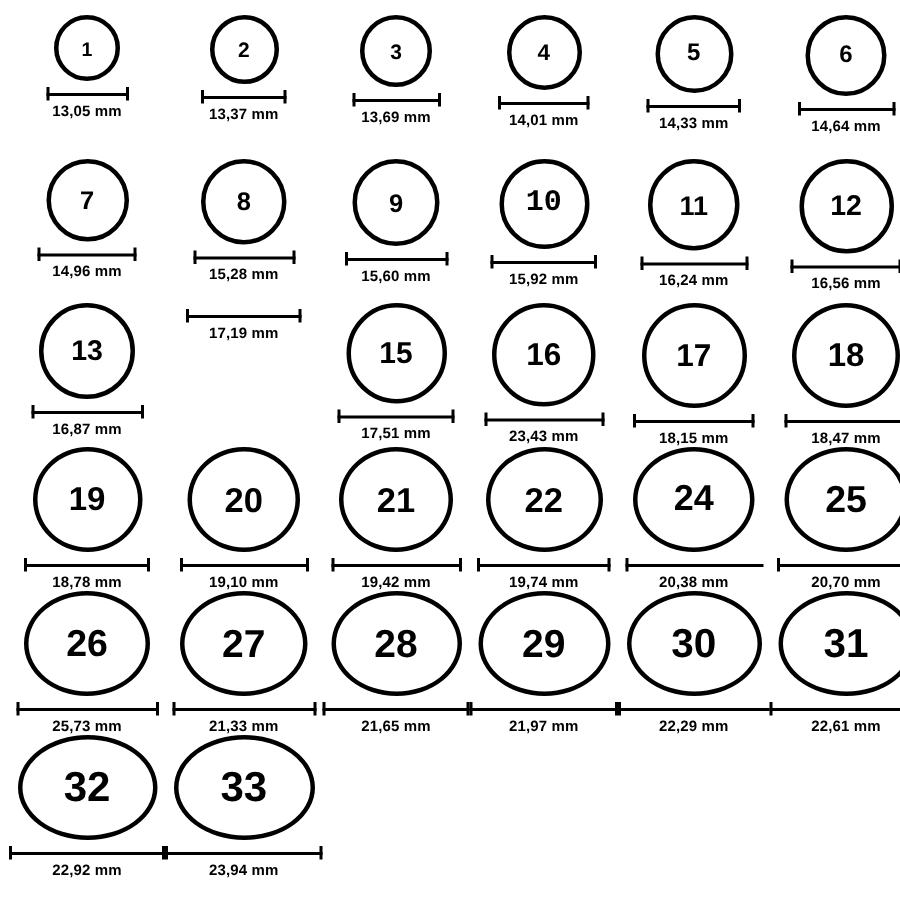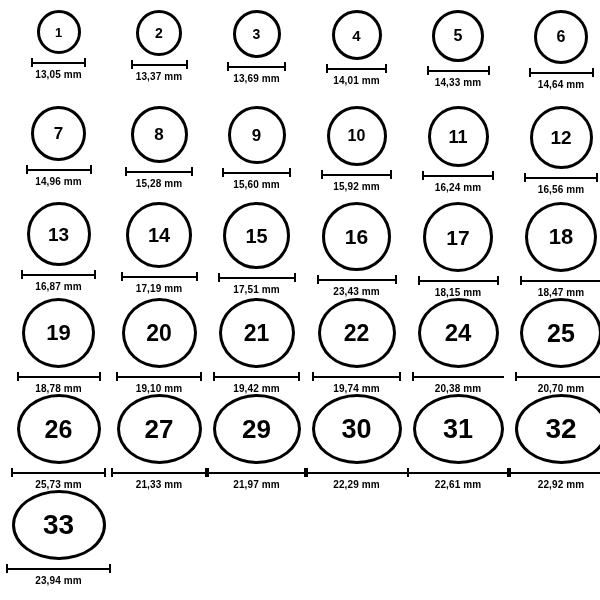--- a/index.html
+++ b/index.html
@@ -203,21 +203,21 @@
           <div class="caliper" style="width: 69px;">
             <div class="caliper-bar"></div>
             <div class="caliper-end left"></div>
             <div class="caliper-end right"></div>
           </div>
           <div class="ring-size-label">15,60 mm</div>
         </div>
       </div>
       <div class="ring-cell">
         <div class="ring-circle" style="width: 60px; height: 60px;">
-          <span class="ring-number" style="font-size: 16px;">10</span>
+          <span class="ring-number" style="font-size: 20px; font-family: Liberation Mono, monospace;">10</span>
         </div>
         <div class="ring-measure">
           <div class="caliper" style="width: 71px;">
             <div class="caliper-bar"></div>
             <div class="caliper-end left"></div>
             <div class="caliper-end right"></div>
           </div>
           <div class="ring-size-label">15,92 mm</div>
         </div>
       </div>
@@ -254,23 +254,20 @@
         <div class="ring-measure">
           <div class="caliper" style="width: 75px;">
             <div class="caliper-bar"></div>
             <div class="caliper-end left"></div>
             <div class="caliper-end right"></div>
           </div>
           <div class="ring-size-label">16,87 mm</div>
         </div>
       </div>
       <div class="ring-cell">
-        <div class="ring-circle" style="width: 66px; height: 66px;">
-          <span class="ring-number" style="font-size: 20px;">14</span>
-        </div>
         <div class="ring-measure">
           <div class="caliper" style="width: 77px;">
             <div class="caliper-bar"></div>
             <div class="caliper-end left"></div>
             <div class="caliper-end right"></div>
           </div>
           <div class="ring-size-label">17,19 mm</div>
         </div>
       </div>
       <div class="ring-cell">
@@ -418,20 +415,33 @@
         <div class="ring-circle" style="width: 85px; height: 85px;">
           <span class="ring-number" style="font-size: 26px;">27</span>
         </div>
         <div class="ring-measure">
           <div class="caliper" style="width: 96px;">
             <div class="caliper-bar"></div>
             <div class="caliper-end left"></div>
             <div class="caliper-end right"></div>
           </div>
           <div class="ring-size-label">21,33 mm</div>
+        </div>
+      </div>
+      <div class="ring-cell">
+        <div class="ring-circle" style="width: 87px; height: 87px;">
+          <span class="ring-number" style="font-size: 26px;">28</span>
+        </div>
+        <div class="ring-measure">
+          <div class="caliper" style="width: 98px;">
+            <div class="caliper-bar"></div>
+            <div class="caliper-end left"></div>
+            <div class="caliper-end right"></div>
+          </div>
+          <div class="ring-size-label">21,65 mm</div>
         </div>
       </div>
       <div class="ring-cell">
         <div class="ring-circle" style="width: 88px; height: 88px;">
           <span class="ring-number" style="font-size: 26px;">29</span>
         </div>
         <div class="ring-measure">
           <div class="caliper" style="width: 99px;">
             <div class="caliper-bar"></div>
             <div class="caliper-end left"></div>

